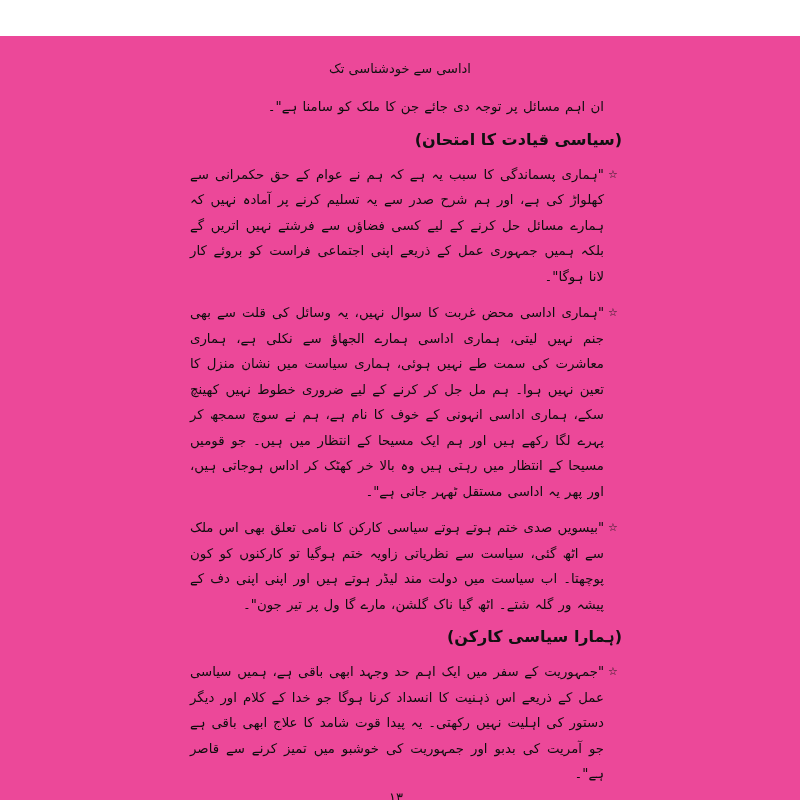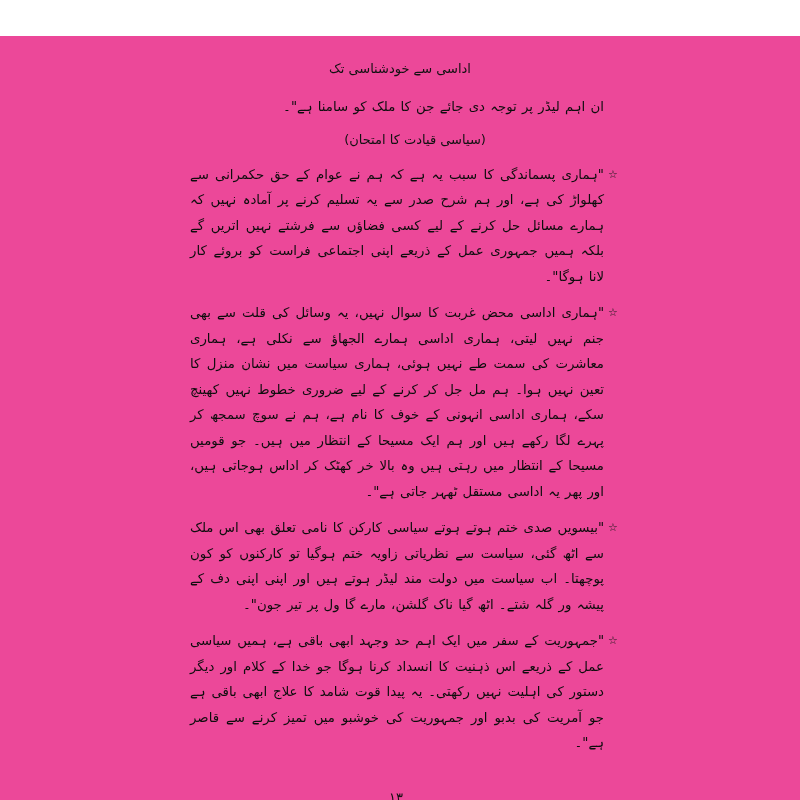--- a/index.html
+++ b/index.html
@@ -68,28 +68,29 @@
     text-align: justify;
     text-justify: inter-word;
     word-spacing: 1px;
   }
 
   
   .para.first .ptext { font-size: 13.3px; }
 
   
   .attrib {
-    font-size: 13px;
+    font-size: 16px;
     line-height: 24px;
     color: #111;
-    text-align: center;
+    text-align: right;
     direction: rtl;
     margin-top: -3px;
     margin-bottom: 10px;
     padding-inline-end: 18px;
+    font-weight: bold;
   }
 
   
   .footer {
     position: absolute;
     bottom: 30px;
     left: 0;
     right: 8px;
     text-align: center;
   }
@@ -105,38 +106,39 @@
 <div class="page">
 
   <div class="header">
     <span class="header-title">اداسی سے خودشناسی تک</span>
   </div>
 
   <div class="content">
 
     <div class="para first">
       <div class="bullet blank">☆</div>
-      <div class="ptext">ان اہم لیڈر پر توجہ دی جائے جن کا ملک کو سامنا ہے"۔</div>
+      <div class="ptext">ان اہم مسائل پر توجہ دی جائے جن کا ملک کو سامنا ہے"۔</div>
     </div>
     <div class="attrib">(سیاسی قیادت کا امتحان)</div>
 
     <div class="para">
       <div class="bullet">☆</div>
       <div class="ptext">"ہماری پسماندگی کا سبب یہ ہے کہ ہم نے عوام کے حق حکمرانی سے کھلواڑ کی ہے، اور ہم شرح صدر سے یہ تسلیم کرنے پر آمادہ نہیں کہ ہمارے مسائل حل کرنے کے لیے کسی فضاؤں سے فرشتے نہیں اتریں گے بلکہ ہمیں جمہوری عمل کے ذریعے اپنی اجتماعی فراست کو بروئے کار لانا ہوگا"۔</div>
     </div>
 
     <div class="para">
       <div class="bullet">☆</div>
       <div class="ptext">"ہماری اداسی محض غربت کا سوال نہیں، یہ وسائل کی قلت سے بھی جنم نہیں لیتی، ہماری اداسی ہمارے الجھاؤ سے نکلی ہے، ہماری معاشرت کی سمت طے نہیں ہوئی، ہماری سیاست میں نشان منزل کا تعین نہیں ہوا۔ ہم مل جل کر کرنے کے لیے ضروری خطوط نہیں کھینچ سکے، ہماری اداسی انہونی کے خوف کا نام ہے، ہم نے سوچ سمجھ کر پہرے لگا رکھے ہیں اور ہم ایک مسیحا کے انتظار میں ہیں۔ جو قومیں مسیحا کے انتظار میں رہتی ہیں وہ بالا خر کھٹک کر اداس ہوجاتی ہیں، اور پھر یہ اداسی مستقل ٹھہر جاتی ہے"۔</div>
     </div>
 
     <div class="para">
       <div class="bullet">☆</div>
       <div class="ptext">"بیسویں صدی ختم ہوتے ہوتے سیاسی کارکن کا نامی تعلق بھی اس ملک سے اٹھ گئی، سیاست سے نظریاتی زاویہ ختم ہوگیا تو کارکنوں کو کون پوچھتا۔ اب سیاست میں دولت مند لیڈر ہوتے ہیں اور اپنی اپنی دف کے پیشہ ور گلہ شتے۔ اٹھ گیا ناک گلشن، مارے گا ول پر تیر جون"۔</div>
     </div>
+    <div class="attrib">(ہمارا سیاسی کارکن)</div>
 
     <div class="para">
       <div class="bullet">☆</div>
       <div class="ptext">"جمہوریت کے سفر میں ایک اہم حد وجہد ابھی باقی ہے، ہمیں سیاسی عمل کے ذریعے اس ذہنیت کا انسداد کرنا ہوگا جو خدا کے کلام اور دیگر دستور کی اہلیت نہیں رکھتی۔ یہ پیدا قوت شامد کا علاج ابھی باقی ہے جو آمریت کی بدبو اور جمہوریت کی خوشبو میں تمیز کرنے سے قاصر ہے"۔</div>
     </div>
 
   </div>
 
   <div class="footer">
     <span class="page-number">۱۳</span>

